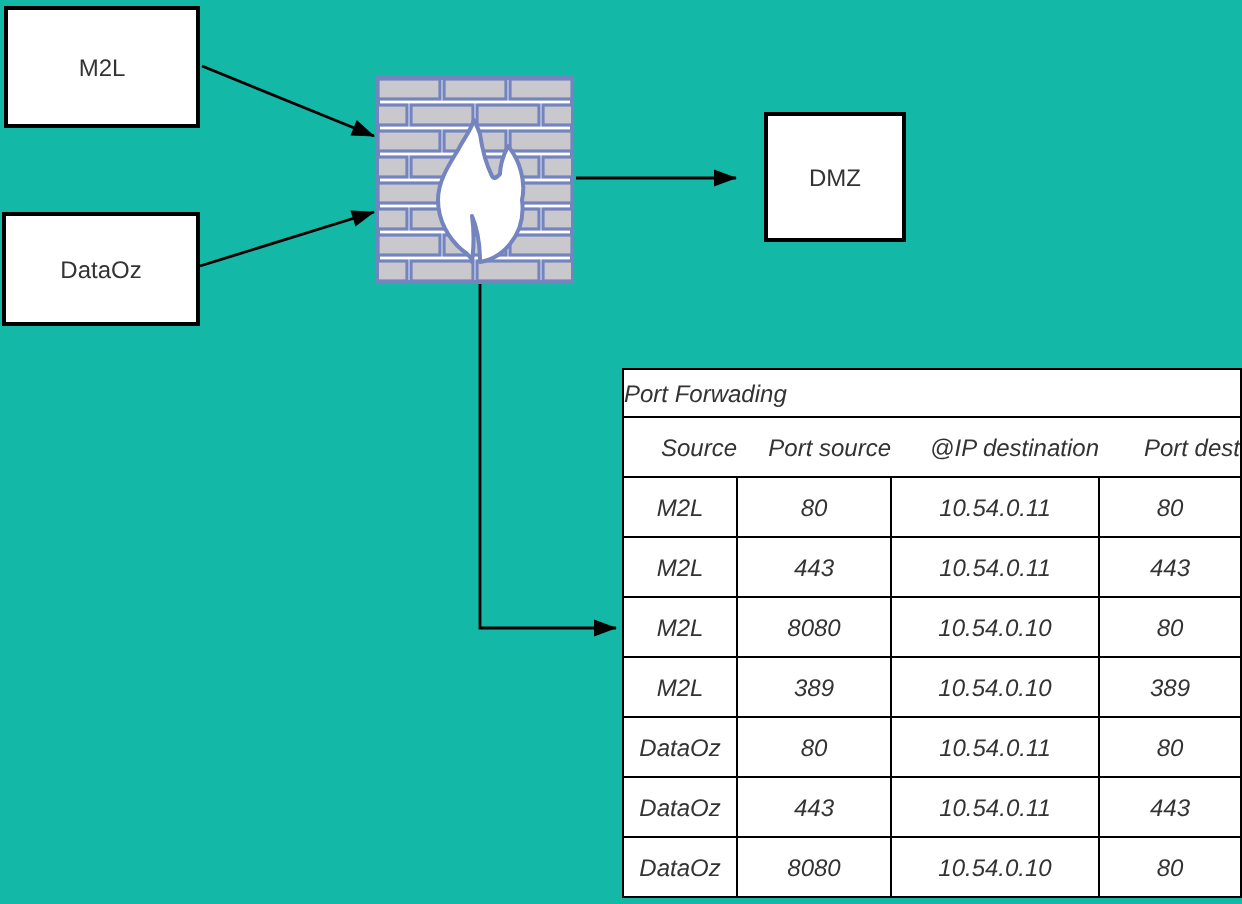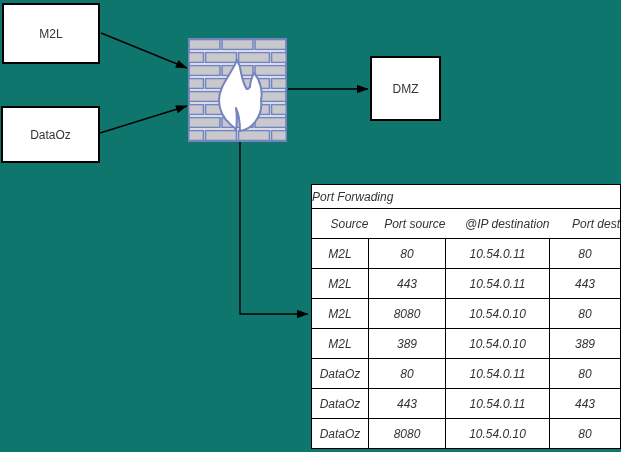--- a/index.html
+++ b/index.html
@@ -1,36 +1,36 @@
 <!DOCTYPE html>
 <html><head>
 <meta charset="utf-8">
 <style>
   html,body{margin:0;padding:0;background:#fff;}
   #canvas{
     position:relative;
     width:621px;height:452px;
-    background:#0f766e;
+    background:#14b8a6;
     font-family:"Liberation Sans", sans-serif;
     color:#333;
     overflow:hidden;
   }
   
   .node{
     position:absolute;
     border:2px solid #000;
     background:#fff;
     display:flex;align-items:center;justify-content:center;
     font-size:12px;
     box-sizing:border-box;
     color:#333;
   }
   #node-m2l{left:2px;top:3px;width:98px;height:61px;}
   #node-dataoz{left:1px;top:106px;width:99px;height:57px;}
-  #node-dmz{left:370px;top:56px;width:71px;height:65px;text-align:right;}
+  #node-dmz{left:382px;top:56px;width:71px;height:65px;text-align:right;}
   
   #firewall{position:absolute;left:188px;top:38px;width:99px;height:104px;}
   
   #connectors{position:absolute;left:0;top:0;width:621px;height:452px;pointer-events:none;}
   
   #pf-table-wrap{position:absolute;left:311px;top:184px;}
   table.pf{
     border-collapse:collapse;
     table-layout:fixed;
     width:309px;

